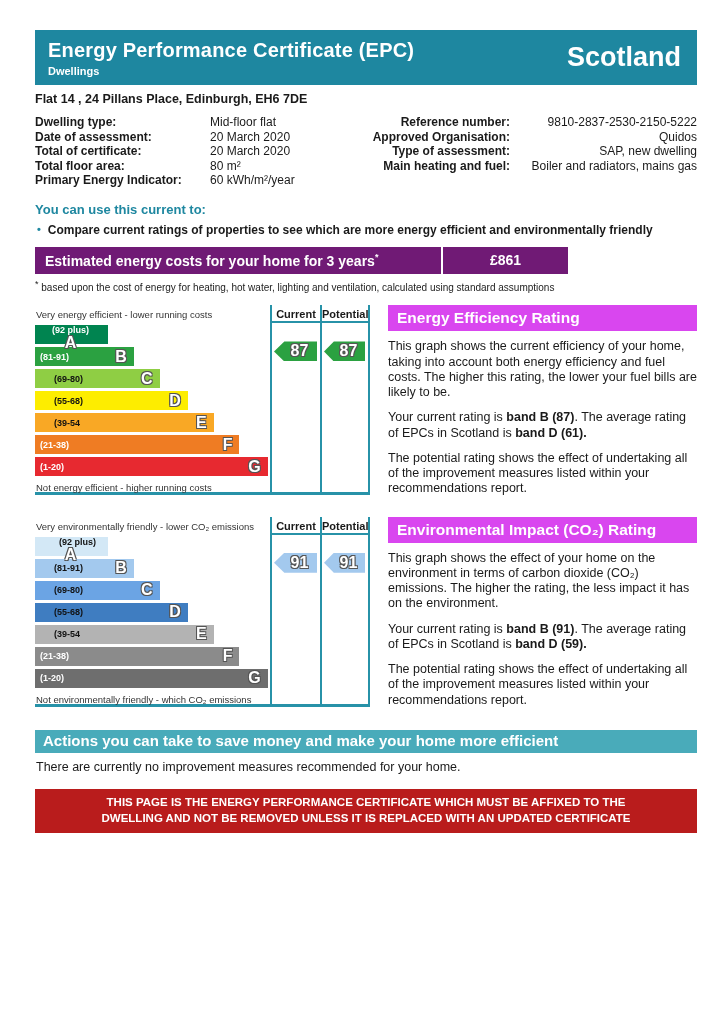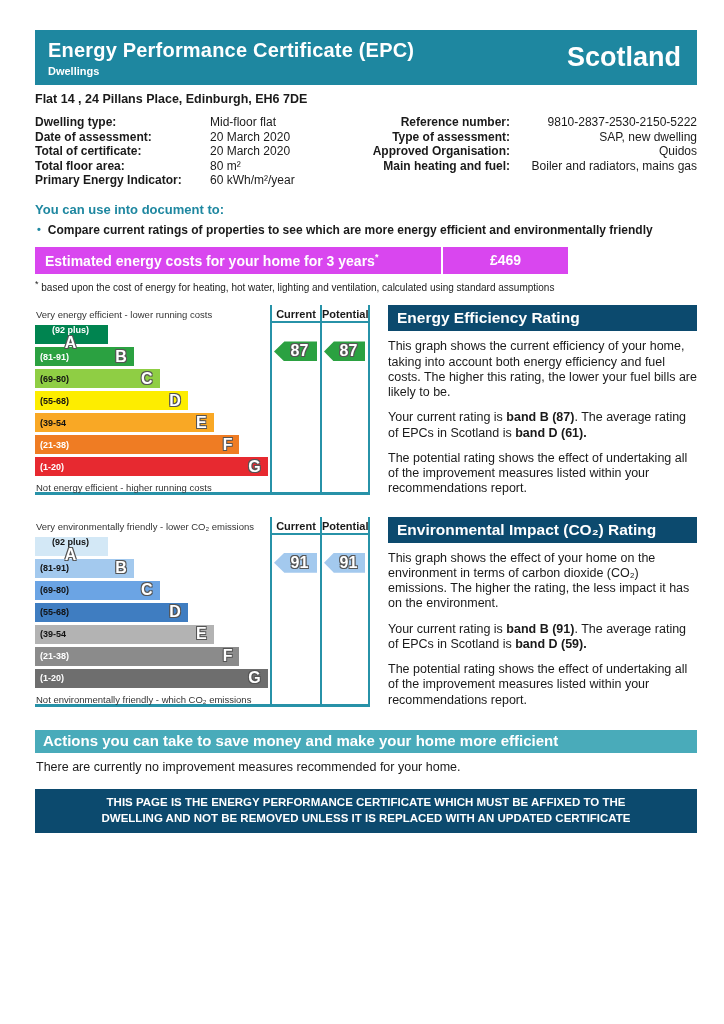--- a/index.html
+++ b/index.html
@@ -38,40 +38,40 @@
   
   .rating-block { display:flex; margin-bottom:10px; }
   .chart { width:335px; flex:none; display:flex; border-bottom:3px solid #2792a8; height:190px; }
   .bands { width:235px; padding-top:0; }
   .axis-label { font-size:9.5px; color:#333; height:20px; padding:4px 0 0 1px; }
   .axis-label.bottom { height:16px; padding-top:3px; }
   .band { height:19px; margin-bottom:3px; display:flex; align-items:center; justify-content:space-between; padding:0 7px 0 5px; }
   .band .range { font-size:9px; font-weight:bold; }
   .band .letter { font-size:16px; font-weight:bold; color:#fff; line-height:1;
     text-shadow:-1px -1px 0 #555, 1px -1px 0 #555, -1px 1px 0 #555, 1px 1px 0 #555; }
-  .range.lt { color:#fff; } .range.dk { color:#111; }
+  .range.lt { color:#fff; } .range.dk { color:#111;margin-left:14px; }
   .w0{width:31%;flex-direction:column;} .w1{width:42%;} .w2{width:53%;} .w3{width:65%;} .w4{width:76%;} .w5{width:87%;} .w6{width:99%;}
 
   .rcol { width:50px; flex:none; border-left:2px solid #2792a8; position:relative; }
   .rcol.last { border-right:2px solid #2792a8; }
   .rcol .hdr { height:18px; border-bottom:2px solid #2792a8; font-size:11px; font-weight:bold; text-align:center; padding-top:3px; }
   .arrow { position:absolute; top:36px; left:2px; right:3px; height:20px;
     clip-path:polygon(0 50%, 24% 0, 100% 0, 100% 100%, 24% 100%);
     display:flex; align-items:center; justify-content:center; padding-left:8px;
     font-size:16px; font-weight:bold; color:#fff;
     text-shadow:-1px -1px 0 #555, 1px -1px 0 #555, -1px 1px 0 #555, 1px 1px 0 #555; }
 
   .panel { flex:1; margin-left:18px; }
-  .panel-header { background:#0c4a6e; color:#fff; font-weight:bold; font-size:15.5px; padding:4px 6px 4px 9px; margin-bottom:8px; }
+  .panel-header { background:#d946ef; color:#fff; font-weight:bold; font-size:15.5px; padding:4px 6px 4px 9px; margin-bottom:8px; }
   .panel p { font-size:12.5px; line-height:1.22; margin-bottom:10px; }
 
   
   .actions-banner { background:#49abba; color:#fff; font-weight:bold; font-size:15px; padding:2px 8px 4px 8px; margin-top:12px; }
   .actions-text { font-size:12.5px; margin:7px 0 15px 1px; }
-  .cert-banner { background:#0c4a6e; color:#fff; font-weight:bold; font-size:11.5px; text-align:center; padding:5px 44px 7px 44px; line-height:1.4; }
+  .cert-banner { background:#b91c1c; color:#fff; font-weight:bold; font-size:11.5px; text-align:center; padding:5px 44px 7px 44px; line-height:1.4; }
 </style>
 </head>
 <body>
 
 <div class="page">
 
   <header class="top-banner">
     <div>
       <div class="main-title">Energy Performance Certificate (EPC)</div>
       <div class="subtitle">Dwellings</div>
@@ -103,43 +103,43 @@
         <span class="dlabel">Primary Energy Indicator:</span>
         <span class="dvalue">60 kWh/m²/year</span>
       </div>
     </div>
     <div class="dcol dcol2">
       <div class="drow">
         <span class="dlabel">Reference number:</span>
         <span class="dvalue">9810-2837-2530-2150-5222</span>
       </div>
       <div class="drow">
+        <span class="dlabel">Approved Organisation:</span>
+        <span class="dvalue">Quidos</span>
+      </div>
+      <div class="drow">
         <span class="dlabel">Type of assessment:</span>
         <span class="dvalue">SAP, new dwelling</span>
       </div>
       <div class="drow">
-        <span class="dlabel">Approved Organisation:</span>
-        <span class="dvalue">Quidos</span>
-      </div>
-      <div class="drow">
         <span class="dlabel">Main heating and fuel:</span>
         <span class="dvalue">Boiler and radiators, mains gas</span>
       </div>
     </div>
   </div>
 
-  <div class="use-title">You can use into document to:</div>
+  <div class="use-title">You can use this current to:</div>
   <div class="bullet-row">
     <span class="bullet">•</span>
     <span>Compare current ratings of properties to see which are more energy efficient and environmentally friendly</span>
   </div>
 
-  <div class="cost-banner" style="background: #d946ef;">
+  <div class="cost-banner" style="background: #701a75;">
     <div class="cost-label"><span>Estimated energy costs for your home for 3 years</span><sup>*</sup></div>
-    <div class="cost-value">£469</div>
+    <div class="cost-value">£861</div>
   </div>
   <div class="footnote"><sup>*</sup> <span>based upon the cost of energy for heating, hot water, lighting and ventilation, calculated using standard assumptions</span></div>
 
   <section class="rating-block">
     <div class="chart">
       <div class="bands">
         <div class="axis-label">Very energy efficient - lower running costs</div>
         <div class="band w0" style="background: rgb(0, 132, 80);">
             <span class="range lt">(92 plus)</span>
             <span class="letter">A</span>

